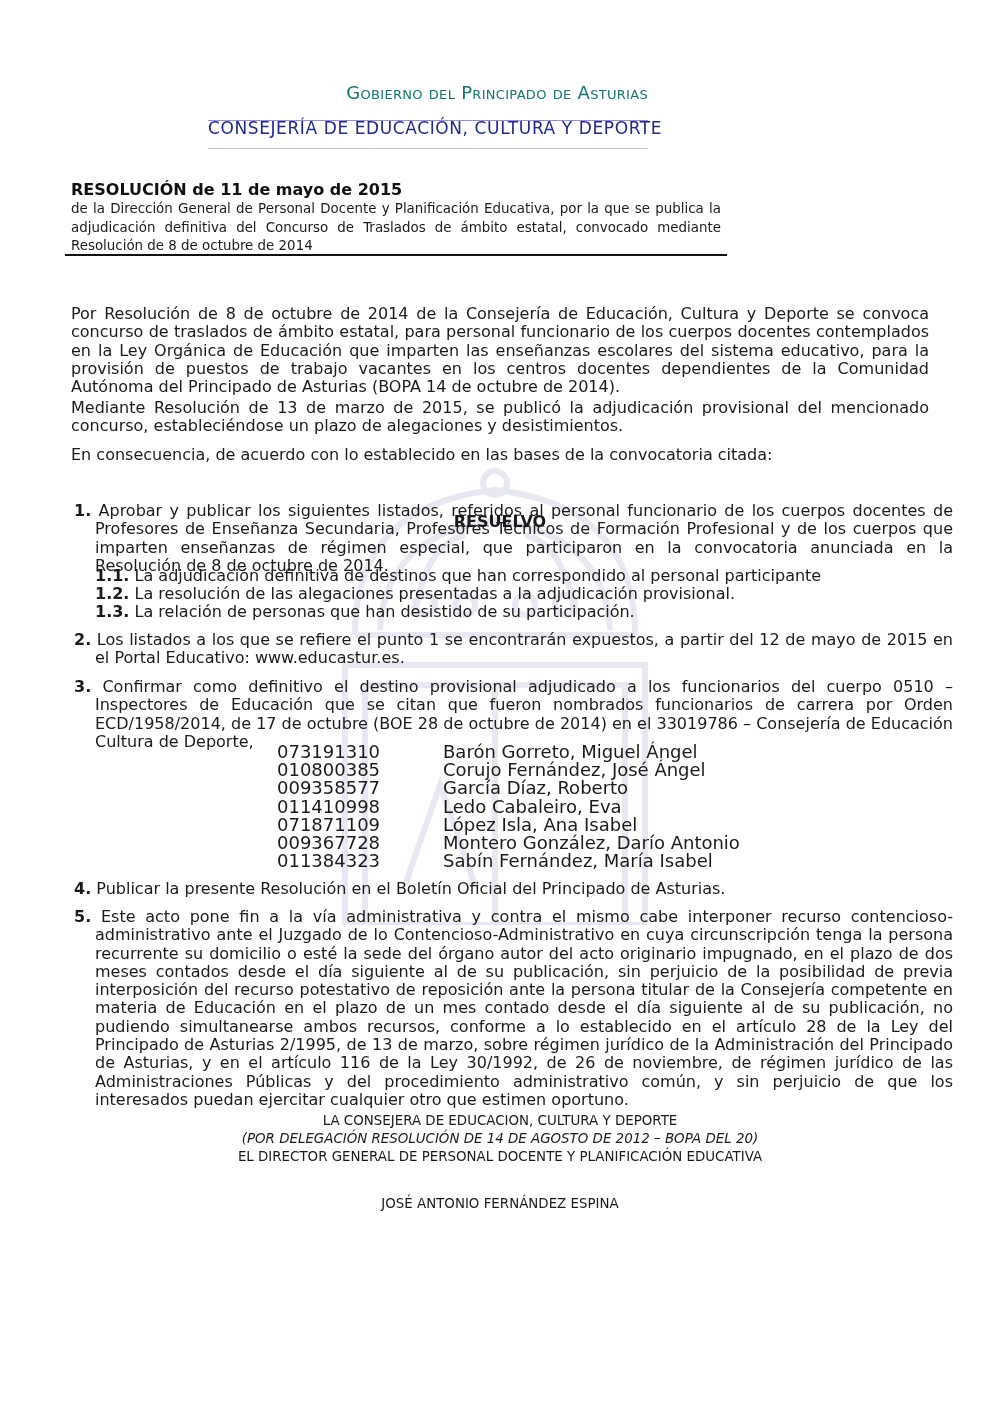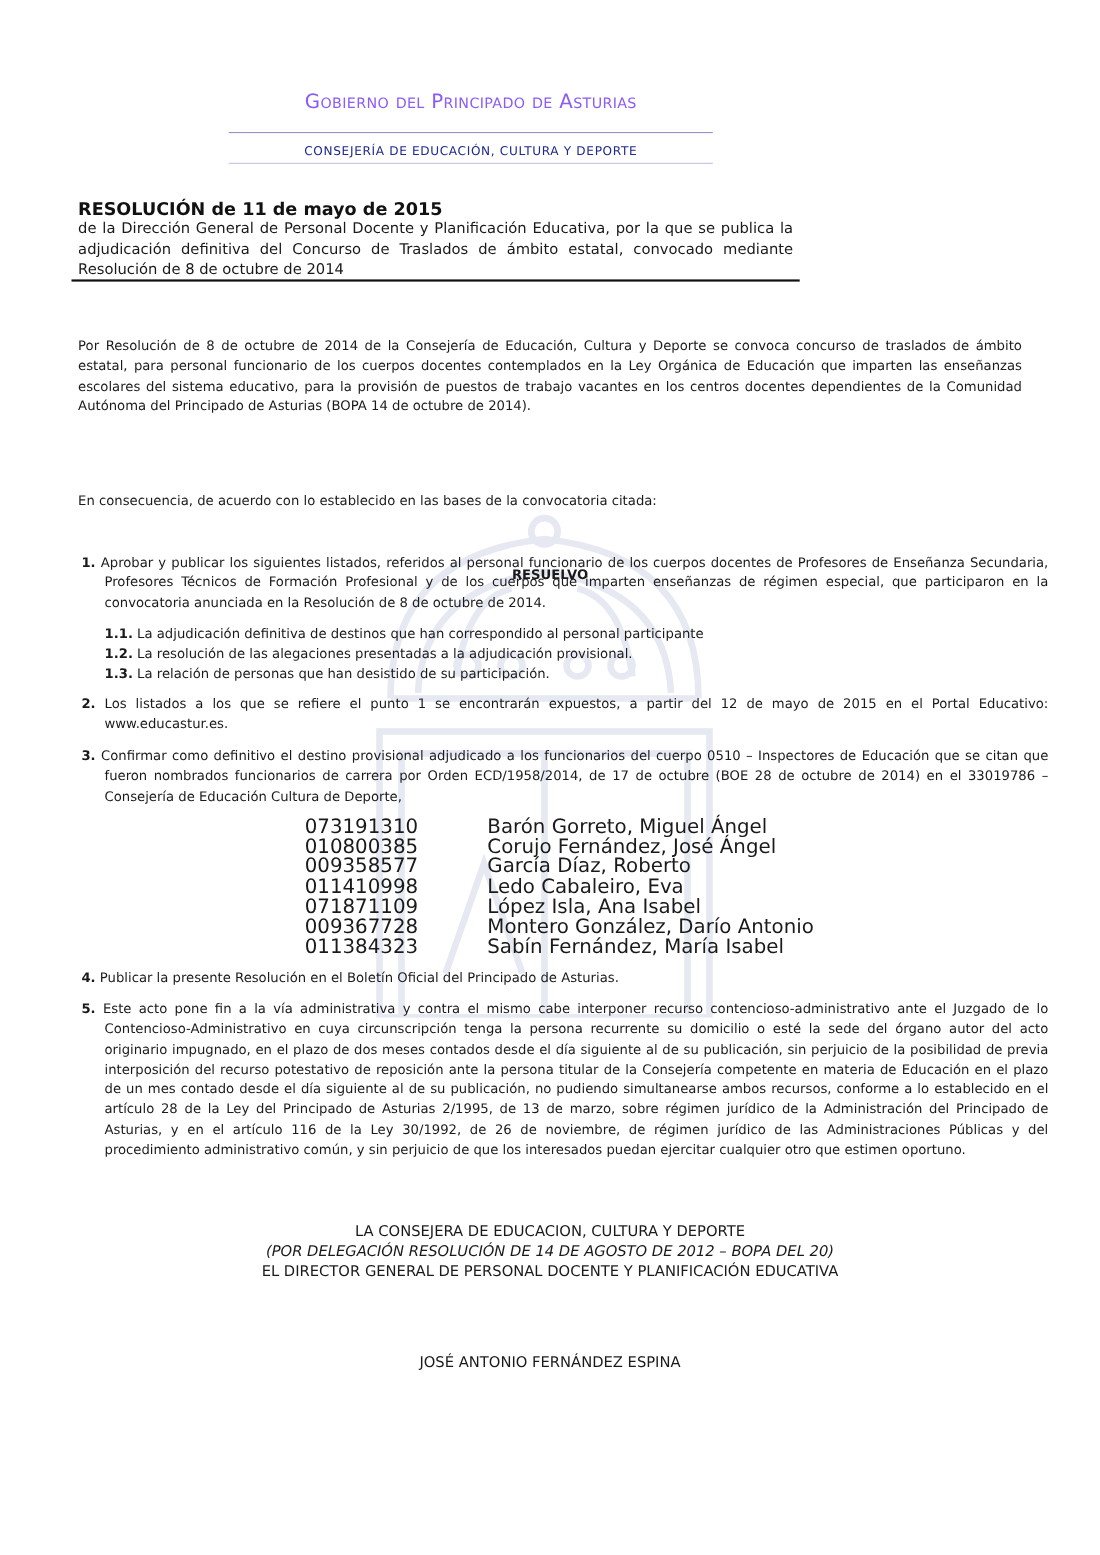--- a/index.html
+++ b/index.html
@@ -2,35 +2,35 @@
 <html><head>
   <meta charset="utf-8">
   <style>
     html, body { margin: 0; padding: 0; background: #ffffff; }
     body { width: 1000px; height: 1414px; position: relative; overflow: hidden;
            font-family: "DejaVu Sans", sans-serif; color: #1a1a1a; }
     .watermark { position: absolute; left: 265px; top: 465px; width: 460px; height: 460px; z-index: 0; }
     .page { position: absolute; left: 0; top: 0; width: 1000px; height: 1414px; z-index: 1; }
 
     
-    .hdr-title { position: absolute; left: 208px; top: 82px; width: 440px; text-align: center;
-                 font-family: "DejaVu Sans", sans-serif; color: #8b5cf6; font-size: 18px;
+    .hdr-title { position: absolute; left: 208px; top: 82px; width: 440px; text-align: right;
+                 font-family: "DejaVu Sans", sans-serif; color: #0f766e; font-size: 18px;
                  font-variant: small-caps; letter-spacing: 0.3px; white-space: nowrap; }
     .hdr-rule1 { position: absolute; left: 208px; top: 120px; width: 440px; height: 1px; background: #9a8fc8; }
-    .hdr-sub { position: absolute; left: 208px; top: 131px; width: 440px; text-align: center;
-               color: #1f2a8a; font-size: 11px; letter-spacing: 0.6px; white-space: nowrap; }
+    .hdr-sub { position: absolute; left: 208px; top: 118px; width: 440px; text-align: right;
+               color: #1f2a8a; font-size: 17px; letter-spacing: 0.6px; white-space: nowrap; }
     .hdr-rule2 { position: absolute; left: 208px; top: 148px; width: 440px; height: 1px; background: #c8c0e0; }
 
     
     .res-title { position: absolute; left: 71px; top: 180px; font-weight: bold; font-size: 16px; color: #111; }
     .res-desc { position: absolute; left: 71px; top: 200px; width: 650px; font-size: 13.4px; line-height: 18.5px;
                 text-align: justify; text-align-last: left; color: #1a1a1a; }
     .res-rule { position: absolute; left: 65px; top: 254px; width: 662px; height: 2px; background: #111; }
 
-    .body-text { font-size: 12px; line-height: 18.3px; color: #1a1a1a; }
+    .body-text { font-size: 16px; line-height: 18.3px; color: #1a1a1a; }
     .para { position: absolute; left: 71px; width: 858px; text-align: justify; }
     .center { position: absolute; left: 71px; width: 858px; text-align: center; }
     .bold { font-weight: bold; }
 
     .item { position: absolute; left: 71px; width: 858px; text-align: justify; }
     .item .num { font-weight: bold; }
     .item .txt { }
     .item-indent { padding-left: 24px; text-indent: -21px; }
 
     .sub { position: absolute; left: 95px; width: 830px; }
@@ -70,20 +70,21 @@
   <div class="hdr-title">Gobierno del Principado de Asturias</div>
   <div class="hdr-rule1"></div>
   <div class="hdr-sub">CONSEJERÍA DE EDUCACIÓN, CULTURA Y DEPORTE</div>
   <div class="hdr-rule2"></div>
 
   <div class="res-title">RESOLUCIÓN de 11 de mayo de 2015</div>
   <div class="res-desc">de la Dirección General de Personal Docente y Planificación Educativa, por la que se publica la adjudicación definitiva del Concurso de Traslados de ámbito estatal, convocado mediante Resolución de 8 de octubre de 2014</div>
   <div class="res-rule"></div>
 
   <div class="para body-text" style="top:305px;">Por Resolución de 8 de octubre de 2014 de la Consejería de Educación, Cultura y Deporte se convoca concurso de traslados de ámbito estatal, para personal funcionario de los cuerpos docentes contemplados en la Ley Orgánica de Educación que imparten las enseñanzas escolares del sistema educativo, para la provisión de puestos de trabajo vacantes en los centros docentes dependientes de la Comunidad Autónoma del Principado de Asturias (BOPA 14 de octubre de 2014).</div>
+  <div class="para body-text" style="top:399px;">Mediante Resolución de 13 de marzo de 2015, se publicó la adjudicación provisional del mencionado concurso, estableciéndose un plazo de alegaciones y desistimientos.</div>
   <div class="para body-text" style="top:446px;">En consecuencia, de acuerdo con lo establecido en las bases de la convocatoria citada:</div>
 
   <div class="center body-text bold" style="top:474px;margin-top:39px;">RESUELVO</div>
 
   <div class="item body-text item-indent" style="top:502px;">
     <span class="num">1.</span>
     <span class="txt">Aprobar y publicar los siguientes listados, referidos al personal funcionario de los cuerpos docentes de Profesores de Enseñanza Secundaria, Profesores Técnicos de Formación Profesional y de los cuerpos que imparten enseñanzas de régimen especial, que participaron en la convocatoria anunciada en la Resolución de 8 de octubre de 2014.</span>
   </div>
 
   <div class="sub body-text" style="top:567px;">
@@ -146,14 +147,14 @@
   </div>
 
   <div class="item body-text item-indent" style="top:908px;">
     <span class="num">5.</span>
     <span class="txt">Este acto pone fin a la vía administrativa y contra el mismo cabe interponer recurso contencioso-administrativo ante el Juzgado de lo Contencioso-Administrativo en cuya circunscripción tenga la persona recurrente su domicilio o esté la sede del órgano autor del acto originario impugnado, en el plazo de dos meses contados desde el día siguiente al de su publicación, sin perjuicio de la posibilidad de previa interposición del recurso potestativo de reposición ante la persona titular de la Consejería competente en materia de Educación en el plazo de un mes contado desde el día siguiente al de su publicación, no pudiendo simultanearse ambos recursos, conforme a lo establecido en el artículo 28 de la Ley del Principado de Asturias 2/1995, de 13 de marzo, sobre régimen jurídico de la Administración del Principado de Asturias, y en el artículo 116 de la Ley 30/1992, de 26 de noviembre, de régimen jurídico de las Administraciones Públicas y del procedimiento administrativo común, y sin perjuicio de que los interesados puedan ejercitar cualquier otro que estimen oportuno.</span>
   </div>
 
   <div class="sign" style="top:1112px;">LA CONSEJERA DE EDUCACION, CULTURA Y DEPORTE</div>
   <div class="sign" style="top:1130px;font-style:italic;">(POR DELEGACIÓN RESOLUCIÓN DE 14 DE AGOSTO DE 2012 – BOPA DEL 20)</div>
   <div class="sign" style="top:1148px;">EL DIRECTOR GENERAL DE PERSONAL DOCENTE Y PLANIFICACIÓN EDUCATIVA</div>
-  <div class="sign" style="top:1231px;">JOSÉ ANTONIO FERNÁNDEZ ESPINA</div>
+  <div class="sign" style="top:1195px;">JOSÉ ANTONIO FERNÁNDEZ ESPINA</div>
 </div>
 
 </body></html>

